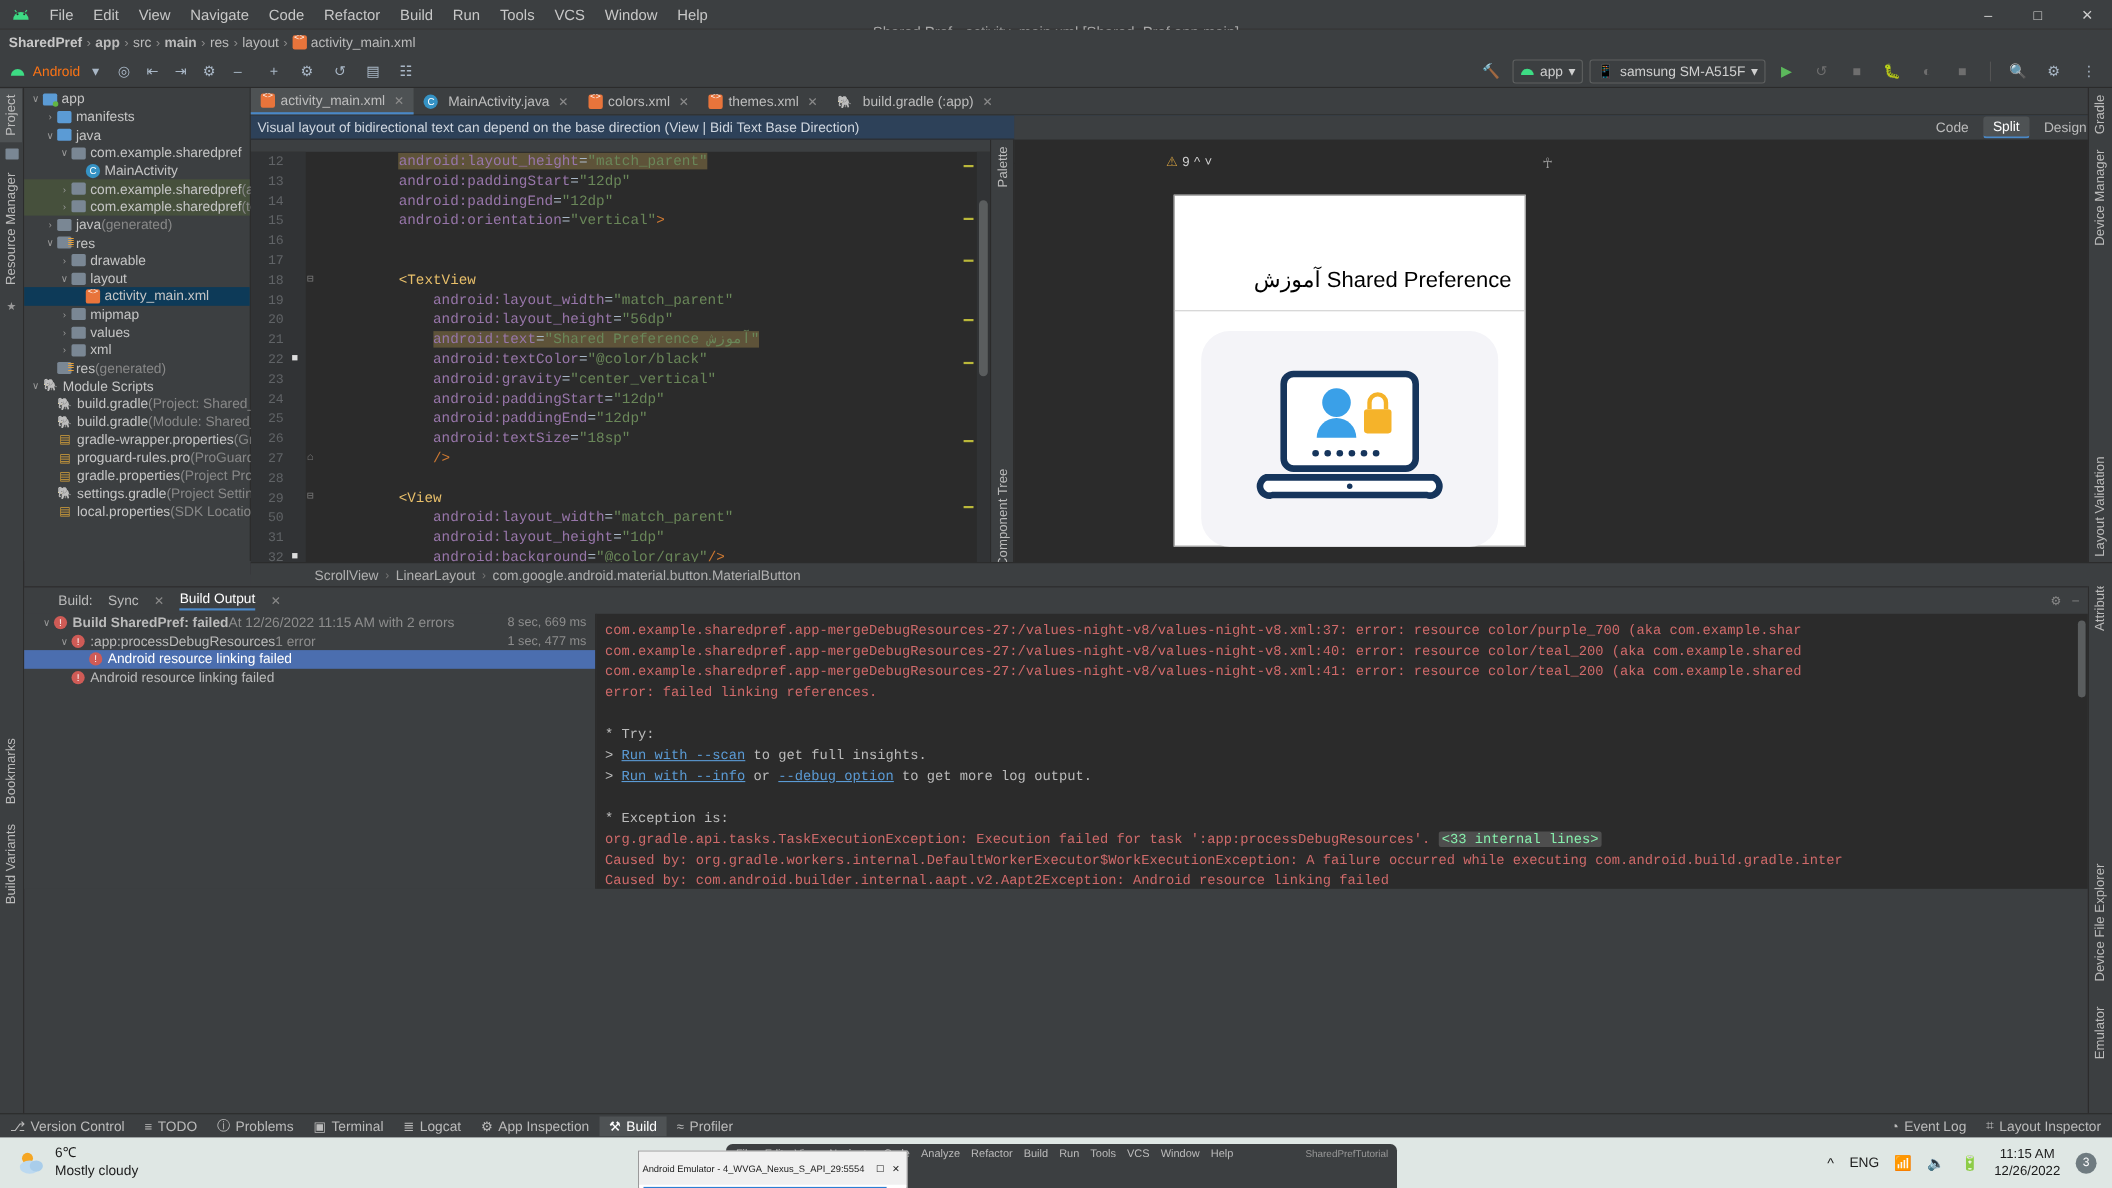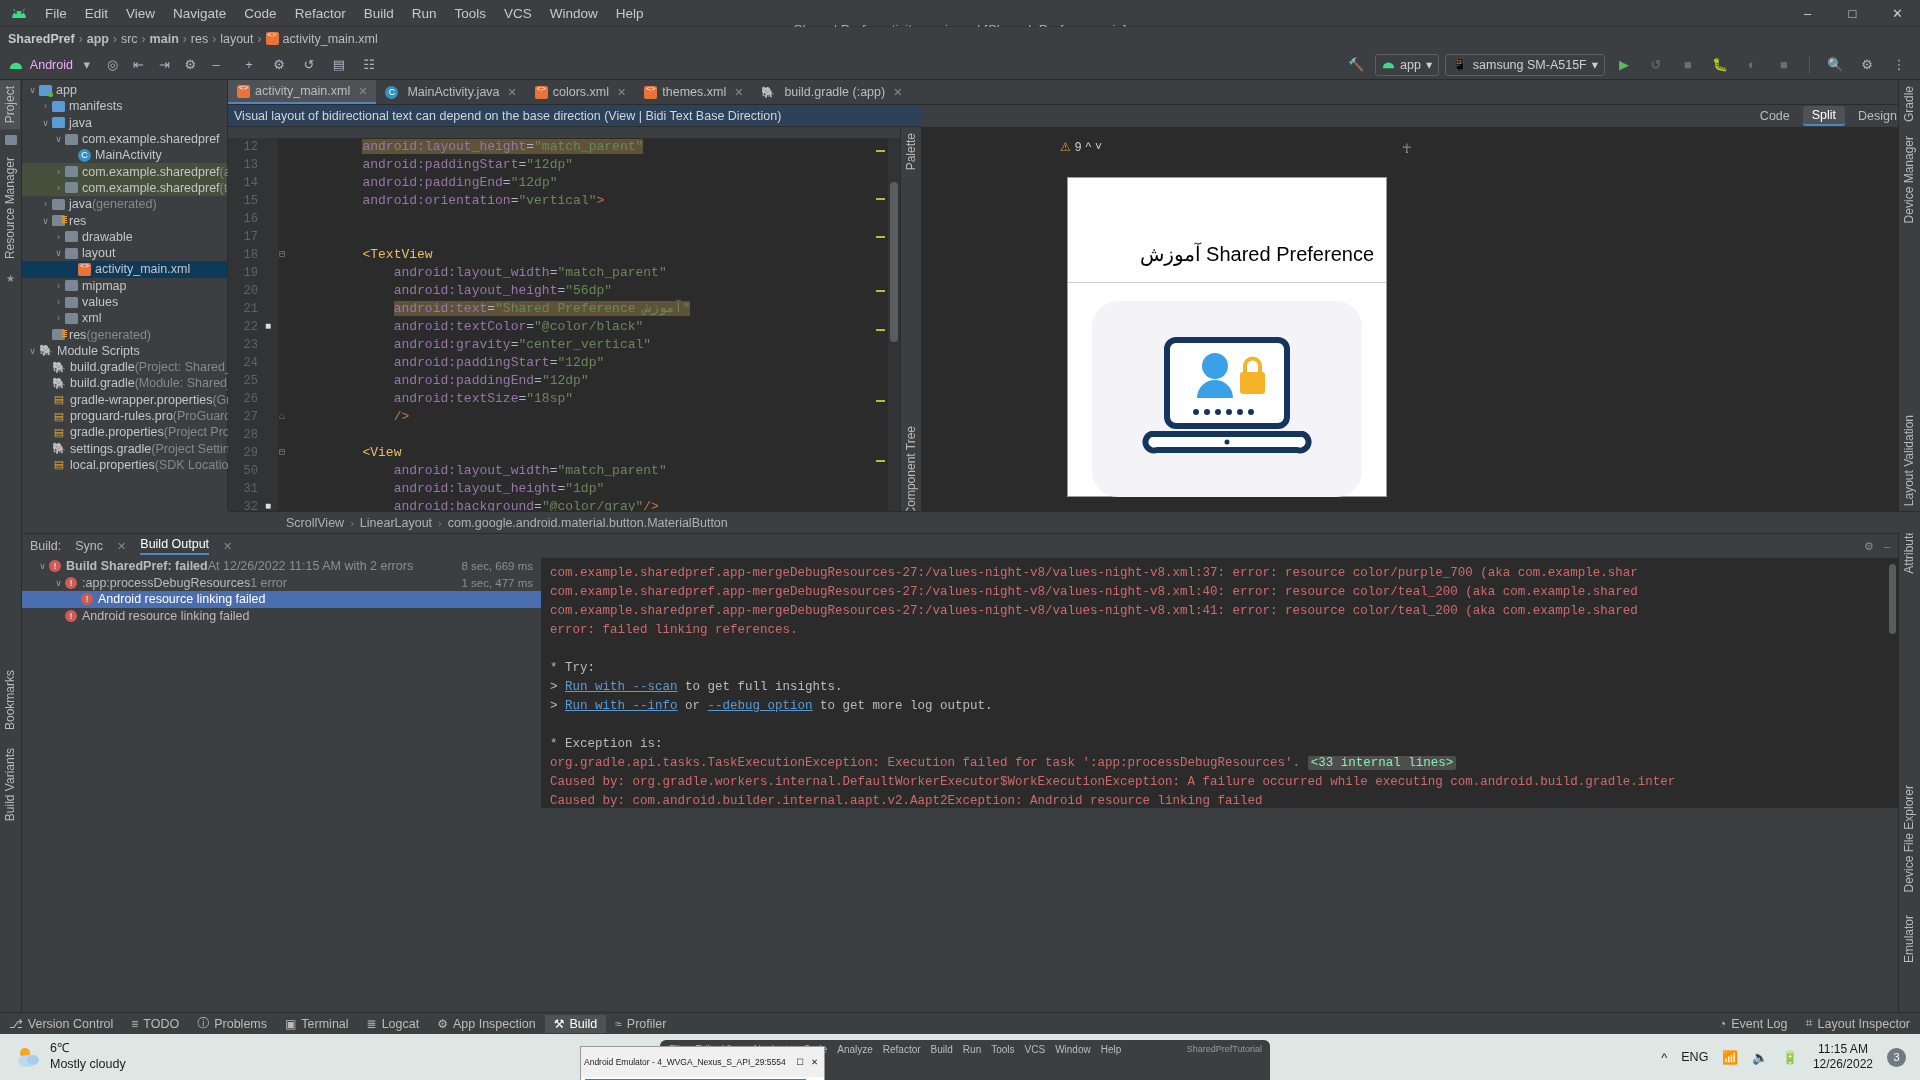--- a/index.html
+++ b/index.html
@@ -197,21 +197,21 @@
   .rightstrip {
     position: absolute; right: 0; top: 80px; width: 22px; bottom: 0;
     background:#3c3f41; border-left: 1px solid #2b2b2b;
   }
 
   
   .buildpanel {
     position: absolute; left: 22px; top: 533px; right: 22px; height: 275px;
     background: #3c3f41; border-top: 1px solid #2b2b2b;
   }
-  .bp-head { height: 24px; display:flex; align-items:center; gap:14px; padding: 0 8px; font-size: 12.5px;}
+  .bp-head { height: 24px; display:flex; align-items:center; gap:14px; padding: 0 8px; font-size: 12.5px; margin-left: 23px;}
   .bp-head .t { color:#bbb; }
   .bp-head .t.active { color:#fff; border-bottom: 2px solid #4a88c7; padding-bottom:2px;}
   .bp-head .x { color:#888; font-size:11px; }
   .bp-body { position:absolute; left:0; top:24px; right:0; bottom:0; display:flex; }
   .bp-tree { width: 520px; background:#3c3f41; border-right:1px solid #2b2b2b; position:relative;
     font-size: 12.5px; }
   .bt-row { display:flex; align-items:center; height:16.5px; white-space:nowrap; padding-left:18px; }
   .bt-row.sel { background:#4b6eaf; color:#fff; }
   .bt-time { margin-left:auto; color:#8d8d8d; font-size:11.5px; padding-right:8px; }
   .errico { width:12px;height:12px;border-radius:50%;background:#cf5b56;color:#fff;font-size:9px;
@@ -319,21 +319,21 @@
       </div>
   </div>
 
   <div class="toolbar">
     <div style="width:228px;display:flex;align-items:center;gap:2px;padding-left:4px;">
       <span class="tb-icon">
         <svg width="14" height="10" viewBox="0 0 16 11">
             <path d="M1 10a7 7 0 0 1 14 0z" fill="#3ddc84"></path>
           </svg>
       </span>
-      <span style="font-size:12.5px;color:#f0abfc;">Android</span>
+      <span style="font-size:12.5px;color:#f97316;">Android</span>
       <span class="tb-icon">▾</span>
       <span class="tb-icon">◎</span>
       <span class="tb-icon">⇤</span>
       <span class="tb-icon">⇥</span>
       <span class="tb-icon">⚙</span>
       <span class="tb-icon">–</span>
     </div>
     <div style="flex:1;display:flex;align-items:center;gap:4px;padding-left:8px;">
       <span class="tb-icon">+</span>
       <span class="tb-icon">⚙</span>

